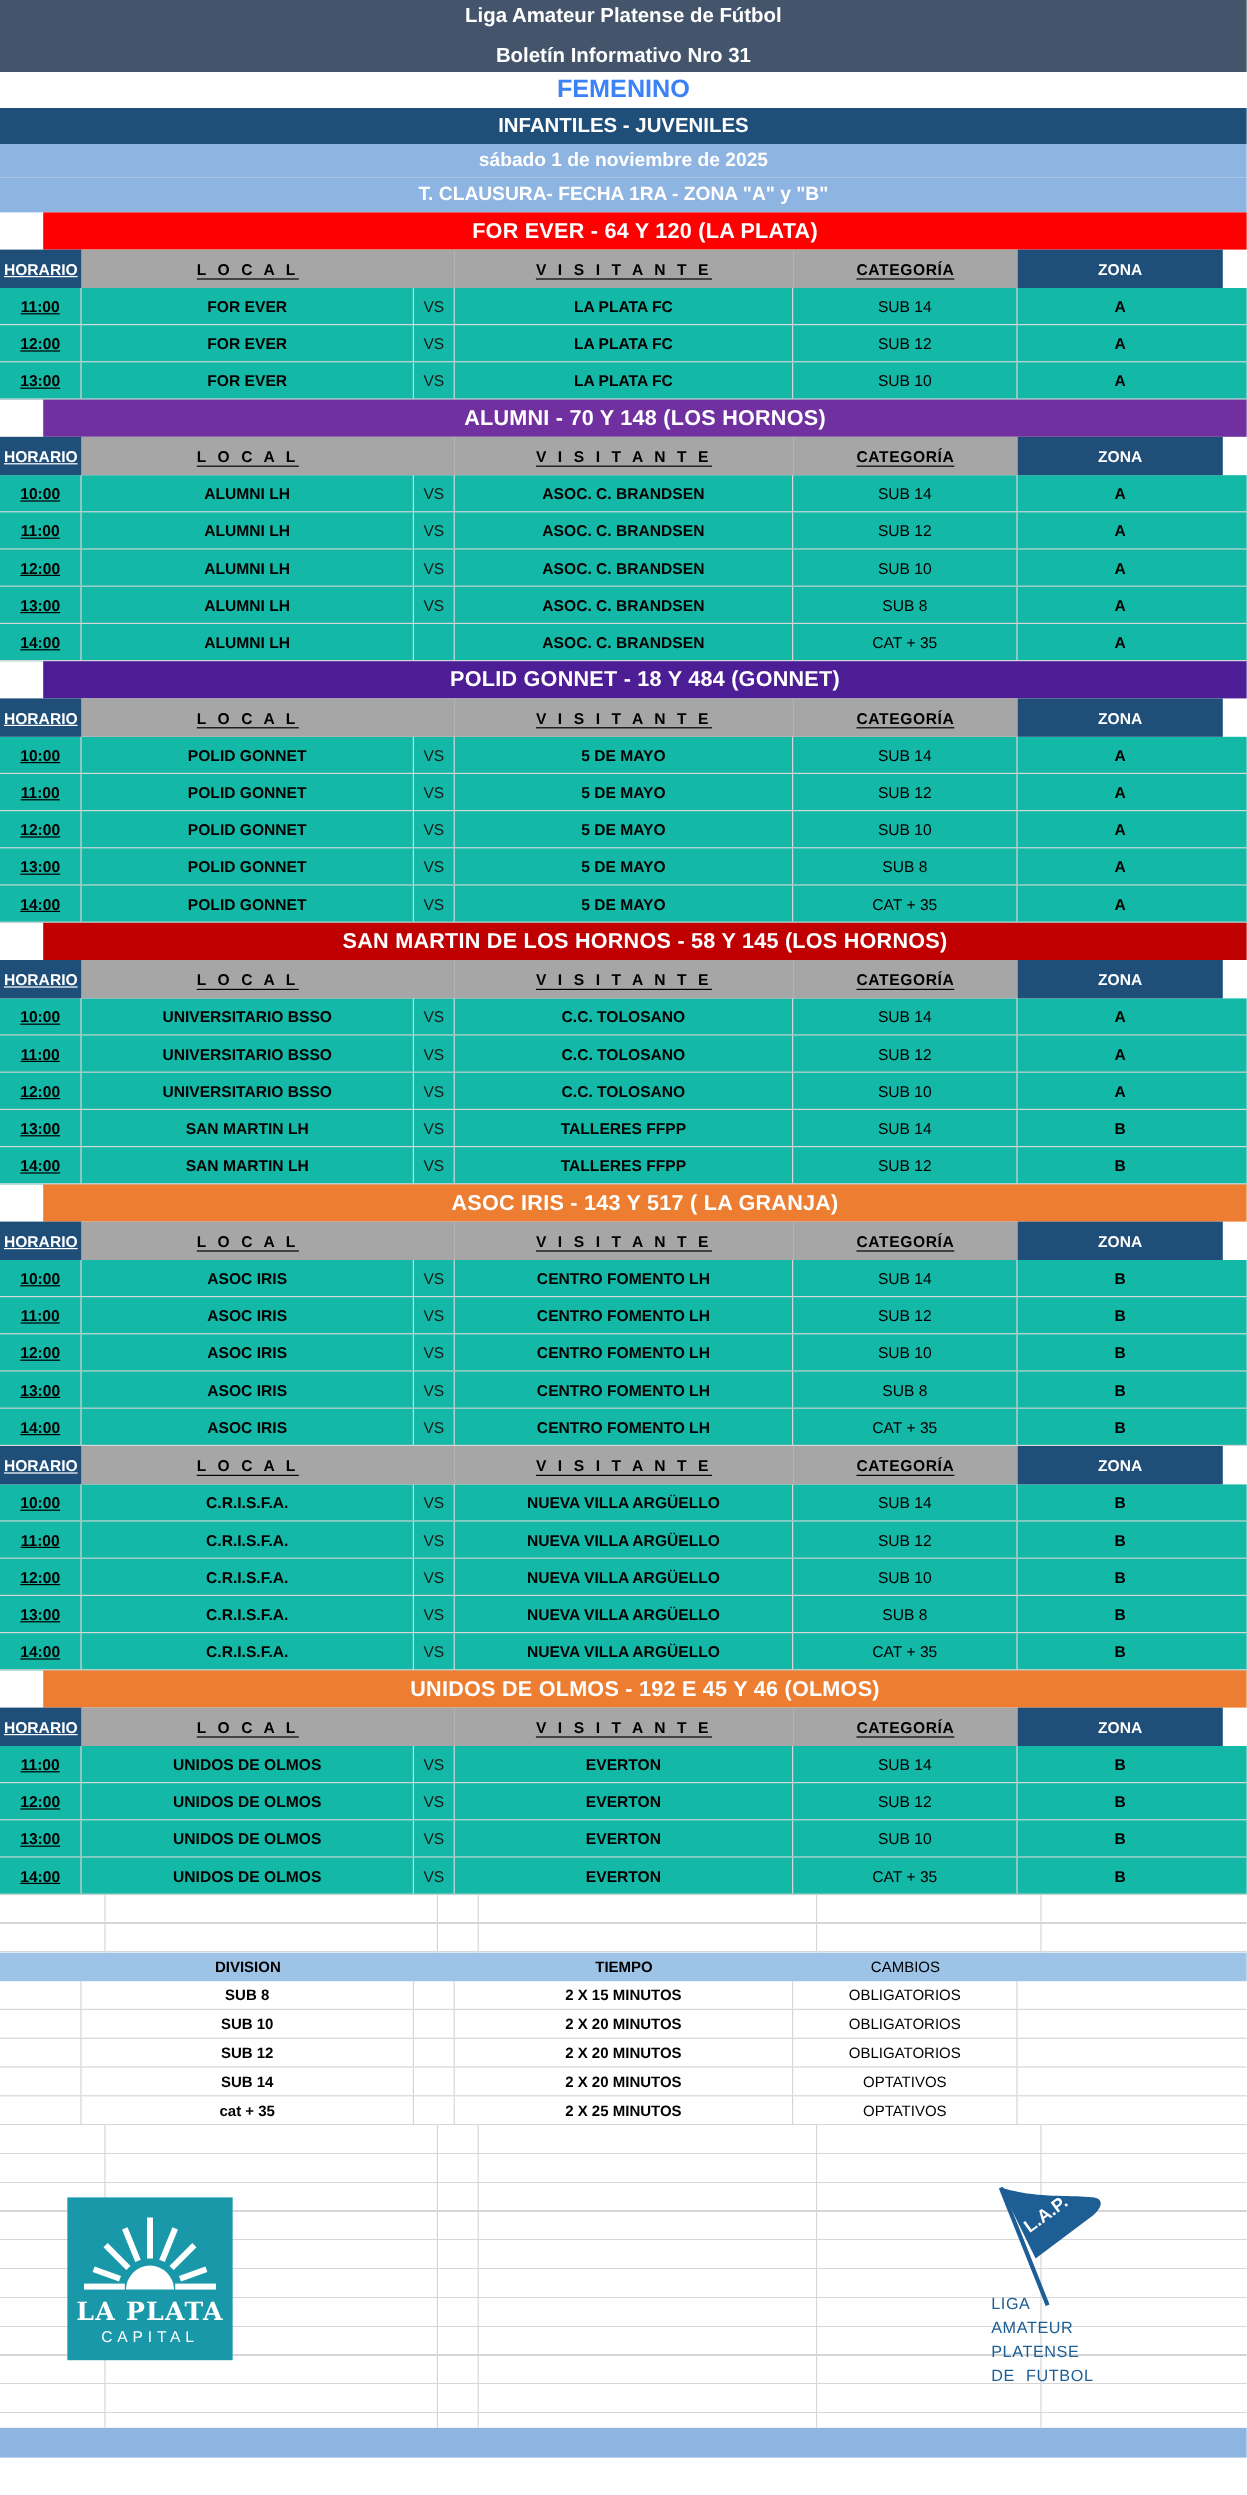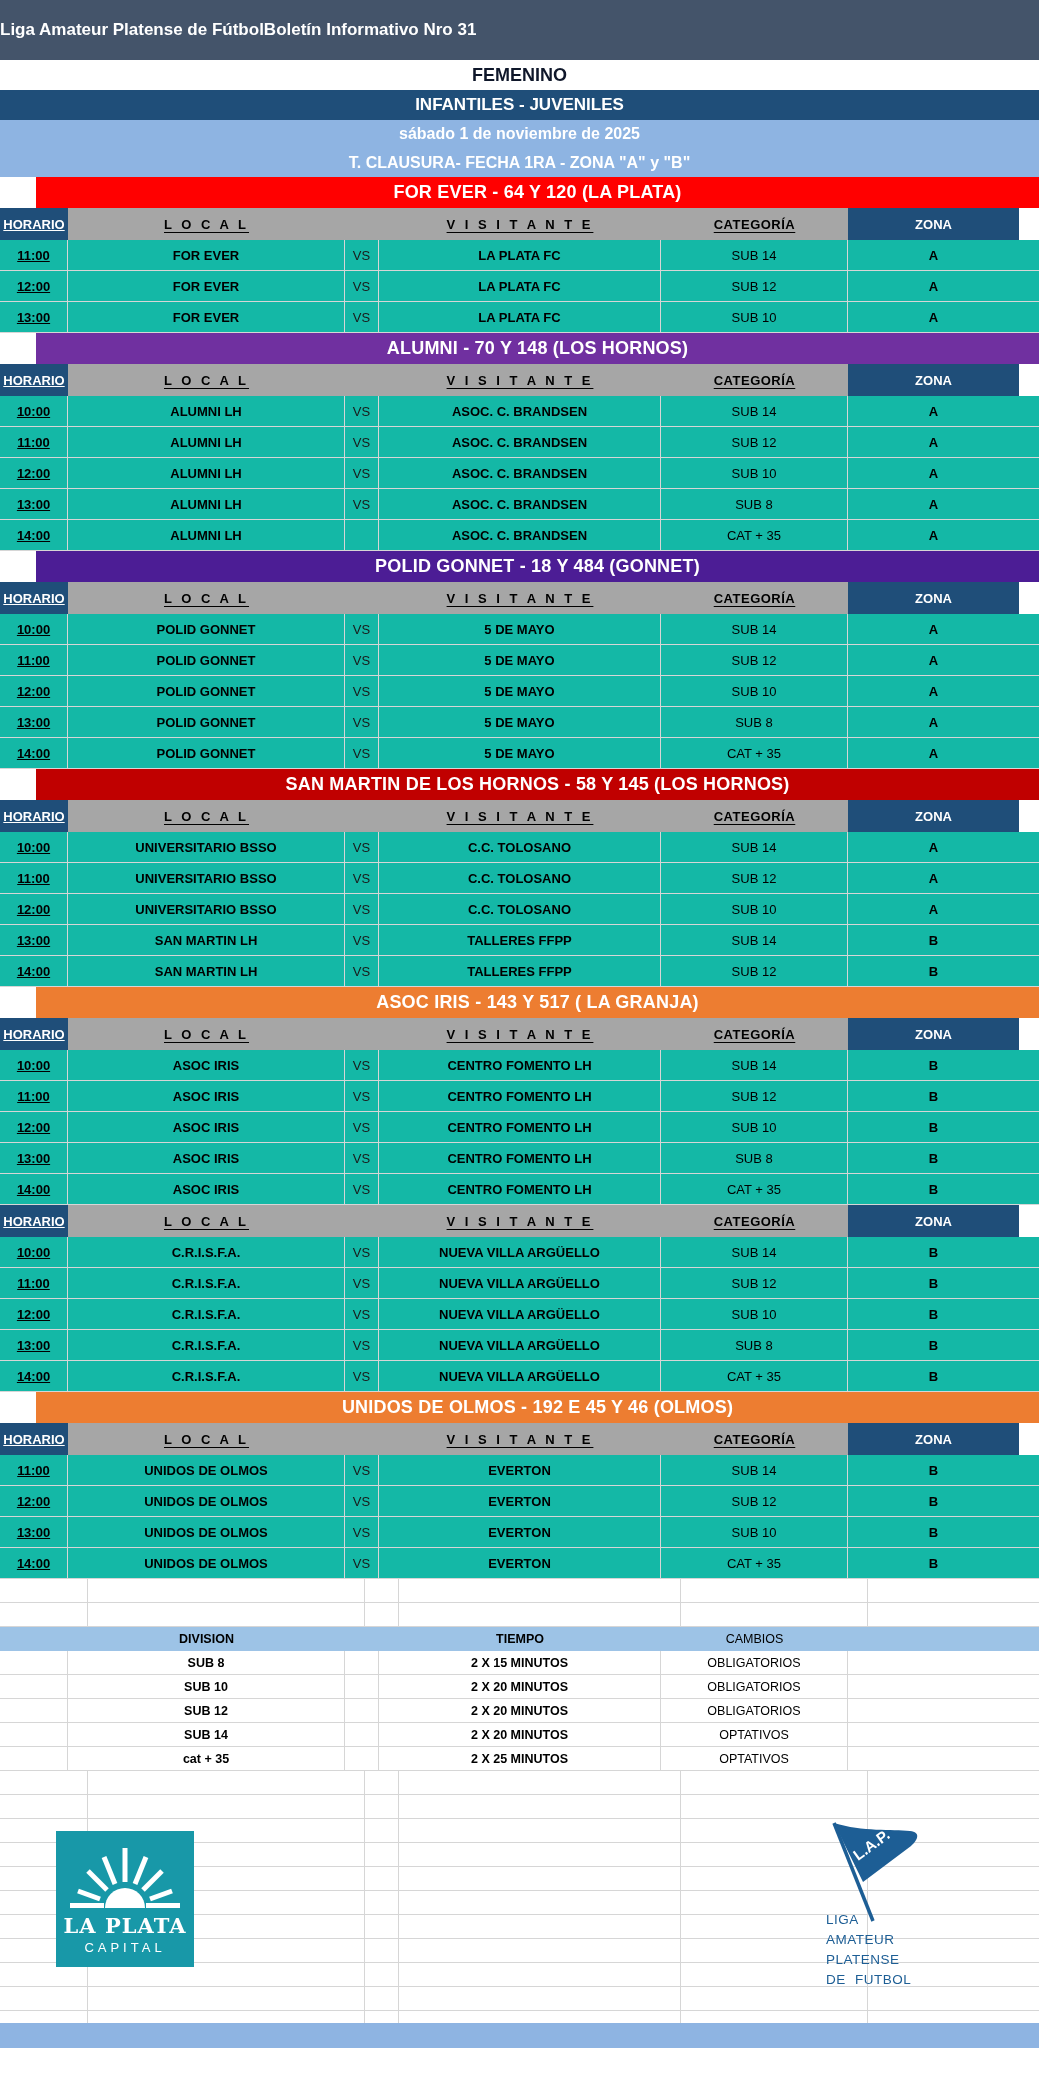--- a/index.html
+++ b/index.html
@@ -3,24 +3,24 @@
 <meta charset="utf-8">
 <style>
   :root{
     --slate:#44546A; --navy:#1F4E79; --lightblue:#8EB4E2; --rulesblue:#9DC3E6;
     --gray:#A6A6A6; --grid:#D6D6D6; --teal:#1898A8; --lapblue:#1D5E95;
   }
   html,body{margin:0;padding:0;}
   body{font-family:"Liberation Sans",sans-serif;background:#fff;}
   .page{position:relative;width:1039px;height:2079px;background:#fff;color:#000;overflow:hidden;}
 
-  .masthead{height:60px;background:var(--slate);color:#fff;display:flex;flex-direction:row;
-    align-items:center;justify-content:flex-start;font-weight:bold;font-size:17px;line-height:26px;}
+  .masthead{height:60px;background:var(--slate);color:#fff;display:flex;flex-direction:column;
+    align-items:center;justify-content:space-between;font-weight:bold;font-size:17px;line-height:26px;}
   .band{display:flex;align-items:center;justify-content:center;font-weight:bold;}
-  .band-white{height:30px;background:#fff;color:#0f172a;font-size:18px;}
+  .band-white{height:30px;background:#fff;color:#3b82f6;font-size:21px;}
   .band-navy{height:30px;background:var(--navy);color:#ffffff;font-size:17px;}
   .band-lb1{height:28px;background:var(--lightblue);color:#fff;font-size:16px;}
   .band-lb2{height:29px;background:var(--lightblue);color:#fff;font-size:16px;}
 
   .banner{height:31px;color:#fff;font-weight:bold;font-size:18px;display:flex;
     align-items:center;justify-content:center;letter-spacing:.2px;margin-left:36px;}
   .thead-row{display:flex;height:32px;}
   .row{display:flex;height:31px;border-bottom:1px solid var(--grid);box-sizing:border-box;background:#14b8a6;}
   .cell{display:flex;align-items:center;justify-content:center;box-sizing:border-box;overflow:hidden;}
   .c-horario{width:68px;text-decoration:underline;} .c-local{width:277px;} .c-vs{width:34px;}

